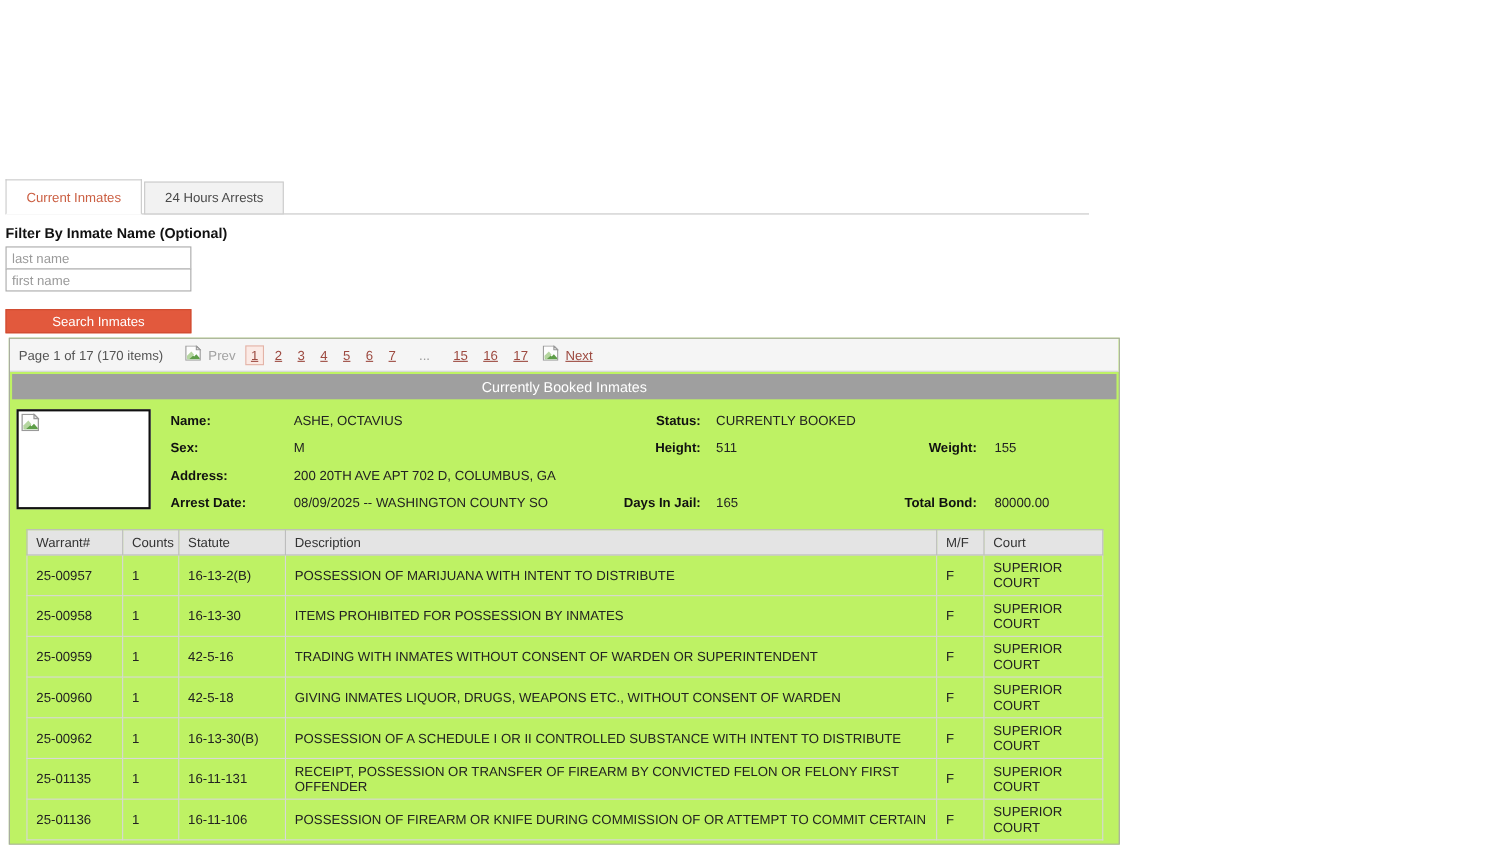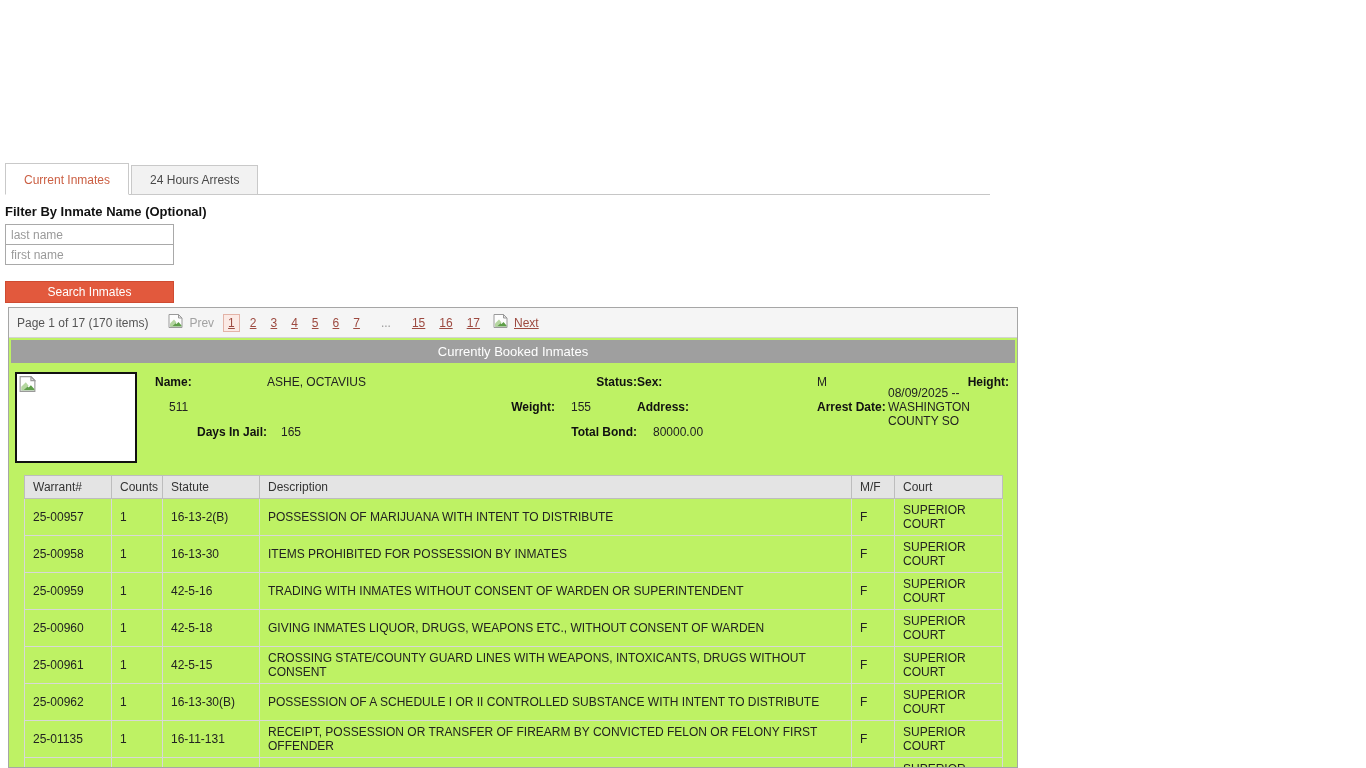--- a/index.html
+++ b/index.html
@@ -138,29 +138,31 @@
             <path d="M10.5 .5 l3.5 3.5 h-3.5 z" fill="#e6e6e6" stroke="#9a9a9a"></path>
             <path d="M2 12.5 l4-5 2.5 2.5 2-2 3 3.5 v1 z" fill="#5e9e48"></path>
             <path d="M2 9.5 l4-4 2.5 3 -4.5 4 -2-.5 z" fill="#b5d6a0"></path>
           </svg>
         </span>
       </div>
       <div class="fields">
         <div class="flabel">Name:</div>
         <div class="fval">ASHE, OCTAVIUS</div>
         <div class="flabel r">Status:</div>
+        <div class="fval ind span3">CURRENTLY BOOKED</div>
 
         <div class="flabel">Sex:</div>
         <div class="fval">M</div>
         <div class="flabel r">Height:</div>
         <div class="fval ind">511</div>
         <div class="flabel r">Weight:</div>
         <div class="fval ind2">155</div>
 
         <div class="flabel">Address:</div>
+        <div class="fval span5">200 20TH AVE APT 702 D, COLUMBUS, GA</div>
 
         <div class="flabel">Arrest Date:</div>
         <div class="fval">08/09/2025 -- WASHINGTON COUNTY SO</div>
         <div class="flabel r">Days In Jail:</div>
         <div class="fval ind">165</div>
         <div class="flabel r">Total Bond:</div>
         <div class="fval ind2">80000.00</div>
       </div>
     </div>
 
@@ -210,28 +212,20 @@
   </tr>
           <tr>
     <td>25-00960</td>
     <td>1</td>
     <td>42-5-18</td>
     <td>GIVING INMATES LIQUOR, DRUGS, WEAPONS ETC., WITHOUT CONSENT OF WARDEN</td>
     <td>F</td>
     <td>SUPERIOR COURT</td>
   </tr>
           <tr>
-    <td>25-00961</td>
-    <td>1</td>
-    <td>42-5-15</td>
-    <td>CROSSING STATE/COUNTY GUARD LINES WITH WEAPONS, INTOXICANTS, DRUGS WITHOUT CONSENT</td>
-    <td>F</td>
-    <td>SUPERIOR COURT</td>
-  </tr>
-          <tr>
     <td>25-00962</td>
     <td>1</td>
     <td>16-13-30(B)</td>
     <td>POSSESSION OF A SCHEDULE I OR II CONTROLLED SUBSTANCE WITH INTENT TO DISTRIBUTE</td>
     <td>F</td>
     <td>SUPERIOR COURT</td>
   </tr>
           <tr>
     <td>25-01135</td>
     <td>1</td>

